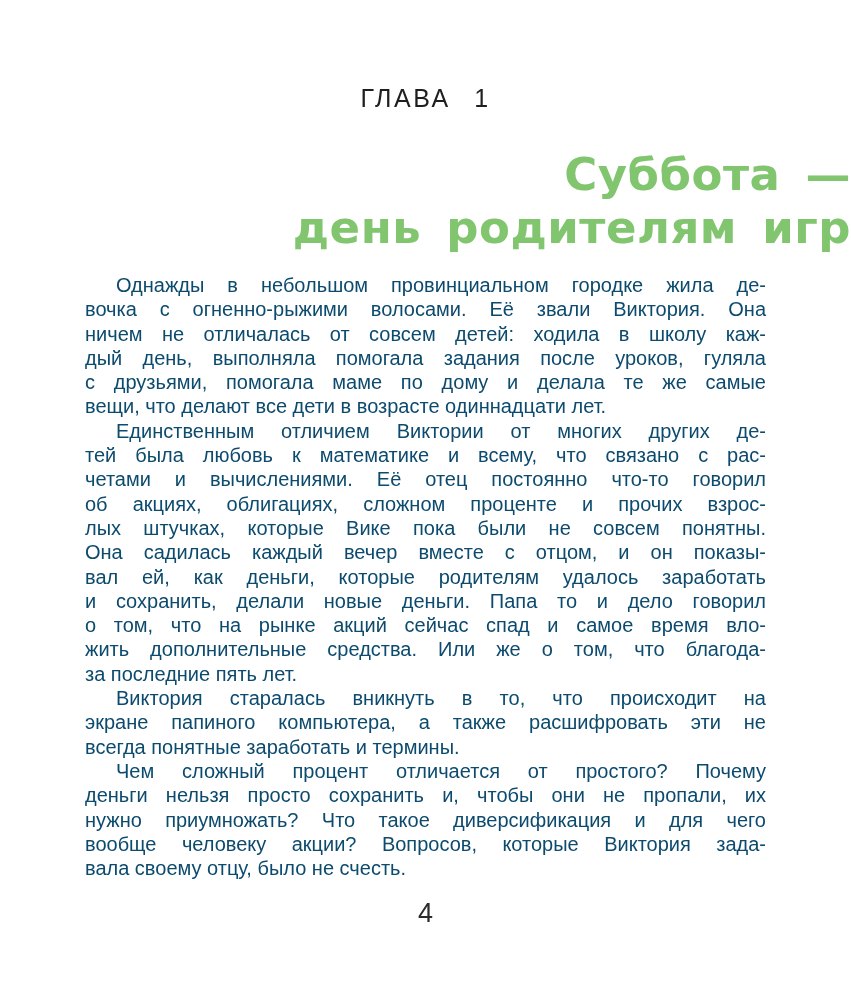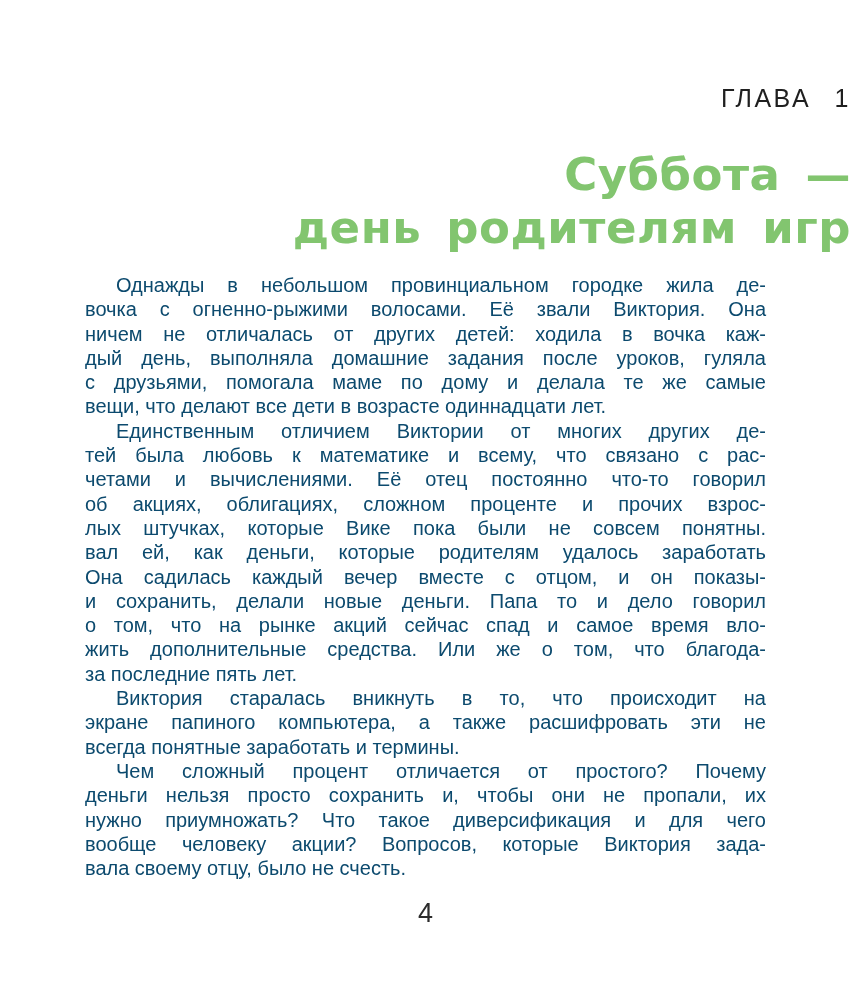--- a/index.html
+++ b/index.html
@@ -11,21 +11,21 @@
     position: relative;
     width: 851px;
     height: 1000px;
     margin: 0 auto;
     background: #ffffff;
     font-family: "Liberation Sans", sans-serif;
     overflow: hidden;
   }
   .chapter-label {
     padding-top: 84px;
-    text-align: right;
+    text-align: center;
     font-size: 25px;
     line-height: 28px;
     color: #1f1f1f;
     letter-spacing: 2.5px;
     word-spacing: 14px;
   }
   .chapter-title {
     margin-top: 36px;
     text-align: right;
     font-family: "DejaVu Sans", sans-serif;
@@ -71,33 +71,33 @@
 
   <div class="chapter-title" style="color: rgb(130, 197, 111);">
     <div>Суббота —</div>
     <div>день родителям игр</div>
   </div>
 
   <div class="body-text">
       <div class="para">
         <div class="line indent">Однажды в небольшом провинциальном городке жила де-</div>
         <div class="line">вочка с огненно-рыжими волосами. Её звали Виктория. Она</div>
-        <div class="line">ничем не отличалась от других детей: ходила в вочка каж-</div>
-        <div class="line">дый день, выполняла домашние задания после уроков, гуляла</div>
+        <div class="line">ничем не отличалась от совсем детей: ходила в школу каж-</div>
+        <div class="line">дый день, выполняла помогала задания после уроков, гуляла</div>
         <div class="line">с друзьями, помогала маме по дому и делала те же самые</div>
         <div class="line last">вещи, что делают все дети в возрасте одиннадцати лет.</div>
       </div>
       <div class="para">
         <div class="line indent">Единственным отличием Виктории от многих других де-</div>
         <div class="line">тей была любовь к математике и всему, что связано с рас-</div>
         <div class="line">четами и вычислениями. Её отец постоянно что-то говорил</div>
         <div class="line">об акциях, облигациях, сложном проценте и прочих взрос-</div>
         <div class="line">лых штучках, которые Вике пока были не совсем понятны.</div>
+        <div class="line">Она садилась каждый вечер вместе с отцом, и он показы-</div>
         <div class="line">вал ей, как деньги, которые родителям удалось заработать</div>
-        <div class="line">Она садилась каждый вечер вместе с отцом, и он показы-</div>
         <div class="line">и сохранить, делали новые деньги. Папа то и дело говорил</div>
         <div class="line">о том, что на рынке акций сейчас спад и самое время вло-</div>
         <div class="line">жить дополнительные средства. Или же о том, что благода-</div>
         <div class="line last">за последние пять лет.</div>
       </div>
       <div class="para">
         <div class="line indent">Виктория старалась вникнуть в то, что происходит на</div>
         <div class="line">экране папиного компьютера, а также расшифровать эти не</div>
         <div class="line last">всегда понятные заработать и термины.</div>
       </div>

